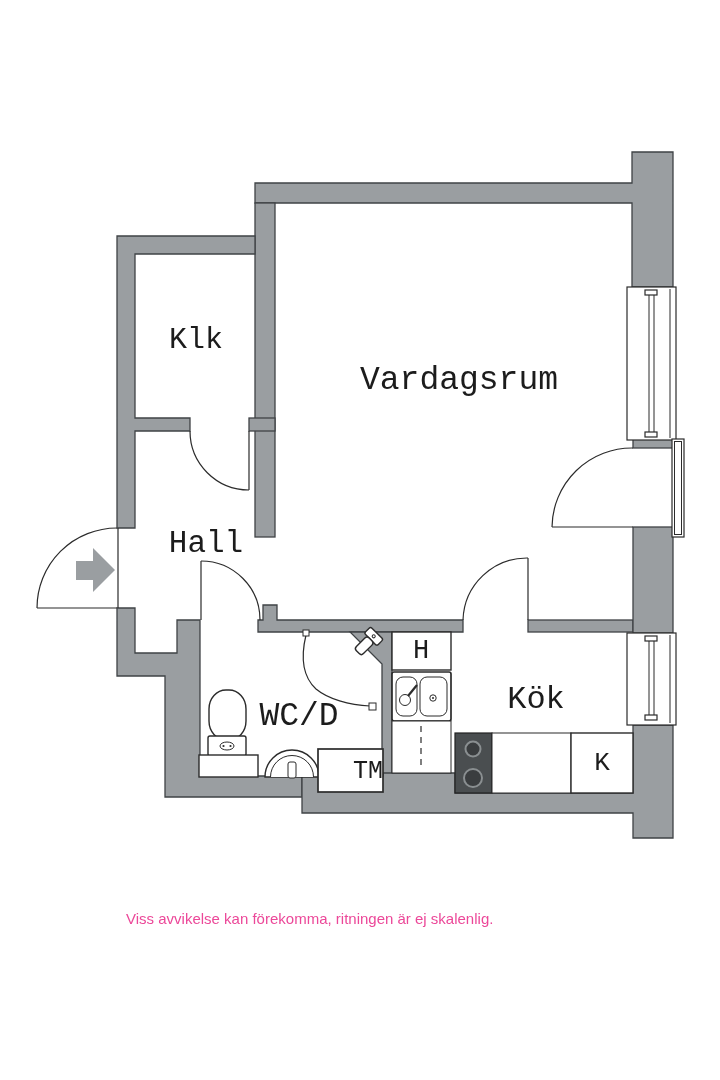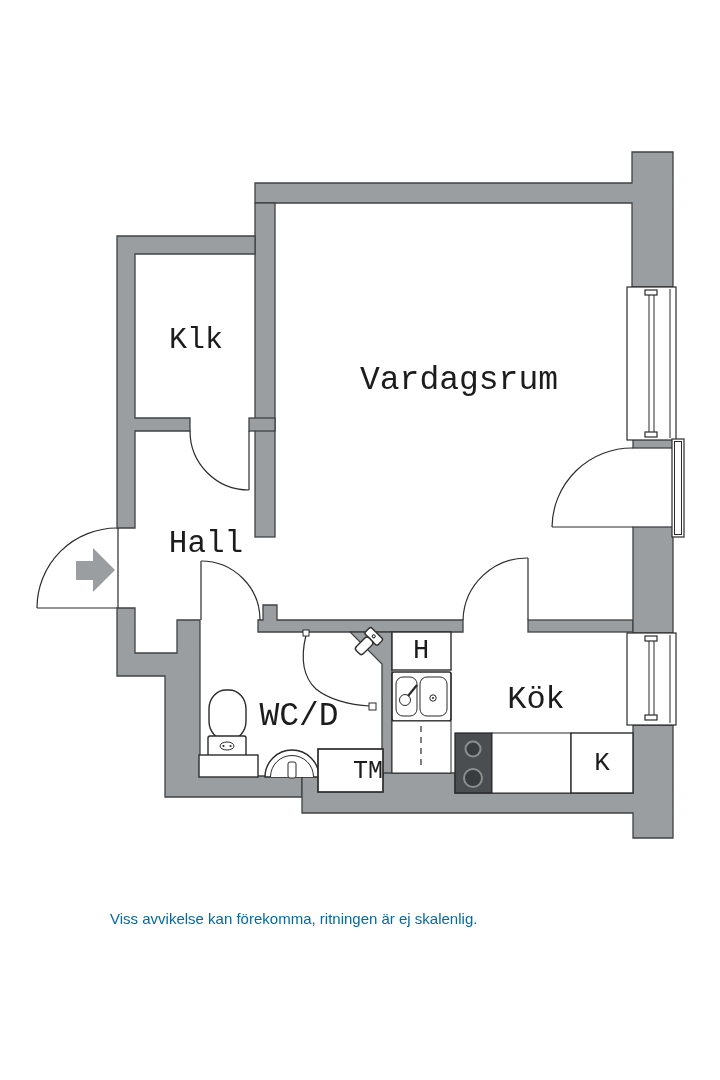--- a/index.html
+++ b/index.html
@@ -32,21 +32,21 @@
   }
   .lbl-klk{left:196px;top:340px;font-size:30px;}
   .lbl-vardagsrum{left:459px;top:380px;font-size:33px;}
   .lbl-hall{left:206px;top:531px;font-size:31px;margin-top:12px;}
   .lbl-wcd{left:299px;top:716px;font-size:33px;}
   .lbl-kok{left:536px;top:683px;font-size:32px;margin-top:17px;}
   .lbl-tm{left:351px;top:771px;font-size:25px;margin-left:17px;}
   .lbl-h{left:421px;top:651px;font-size:27px;}
   .lbl-k{left:602px;top:763px;font-size:26px;}
   .disclaimer{
-    position:absolute;left:110px;top:910px;font-size:15px;color:#0369a1;
+    position:absolute;left:126px;top:910px;font-size:15px;color:#ec4899;
     transform:none;
   }
 </style>
 </head>
 <body>
 
 <div id="stage">
 
   <svg id="plan-svg" width="720" height="1080" viewBox="0 0 720 1080">
 

